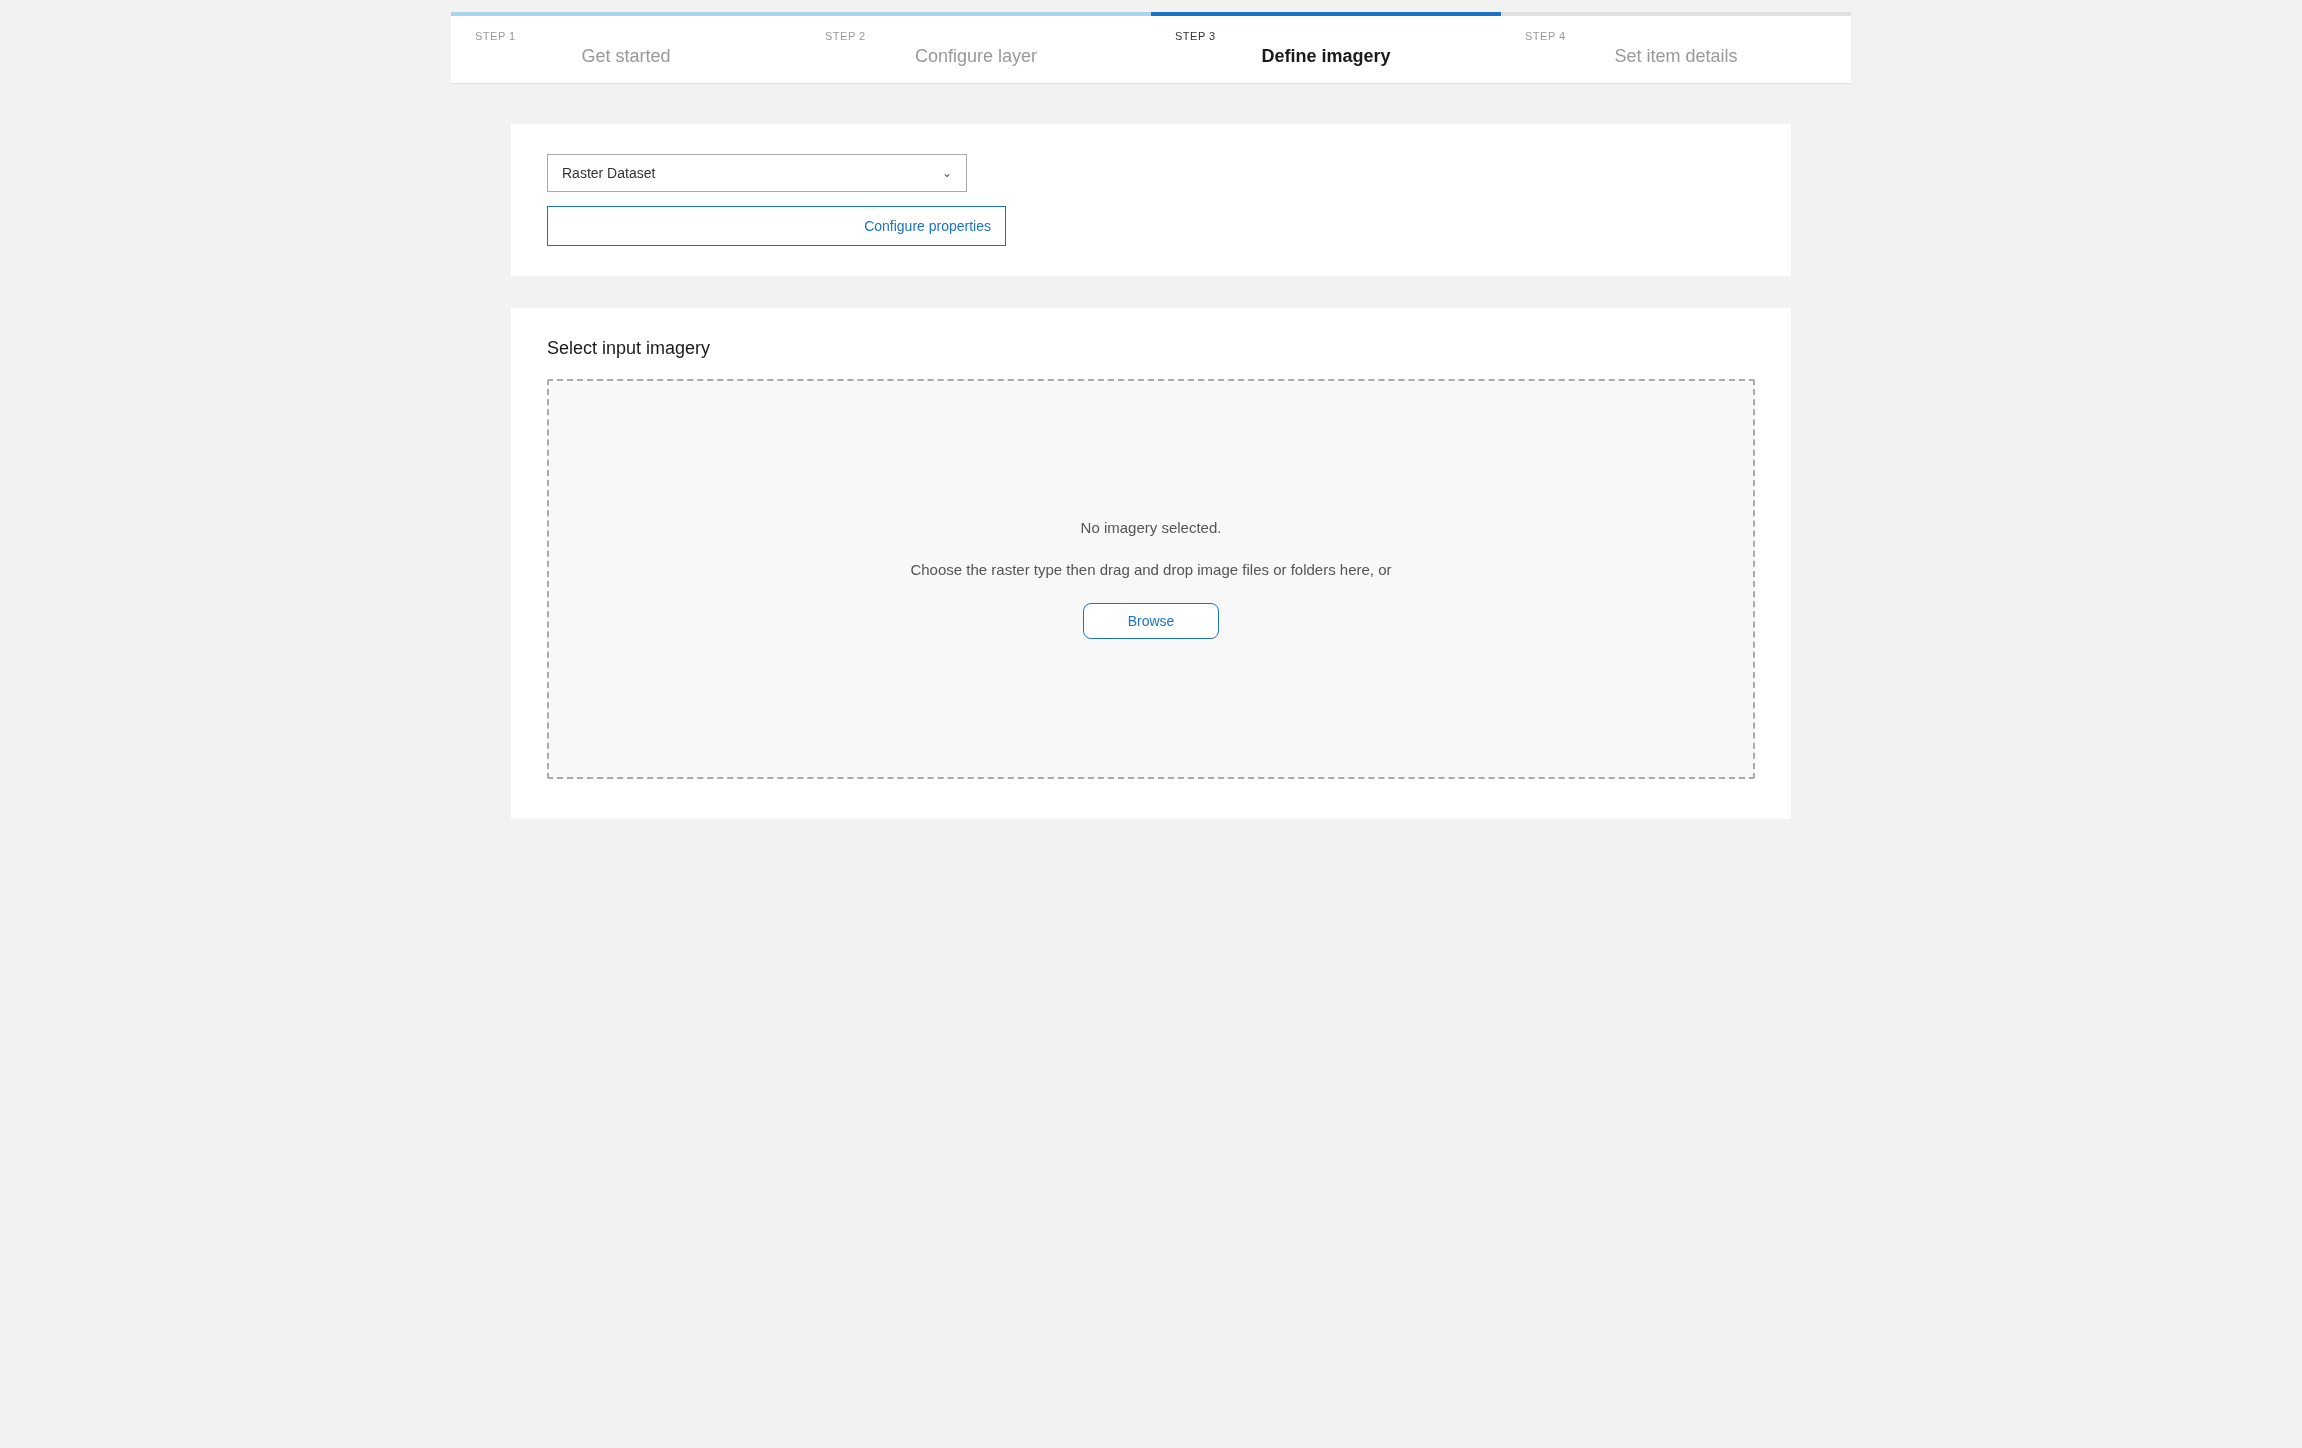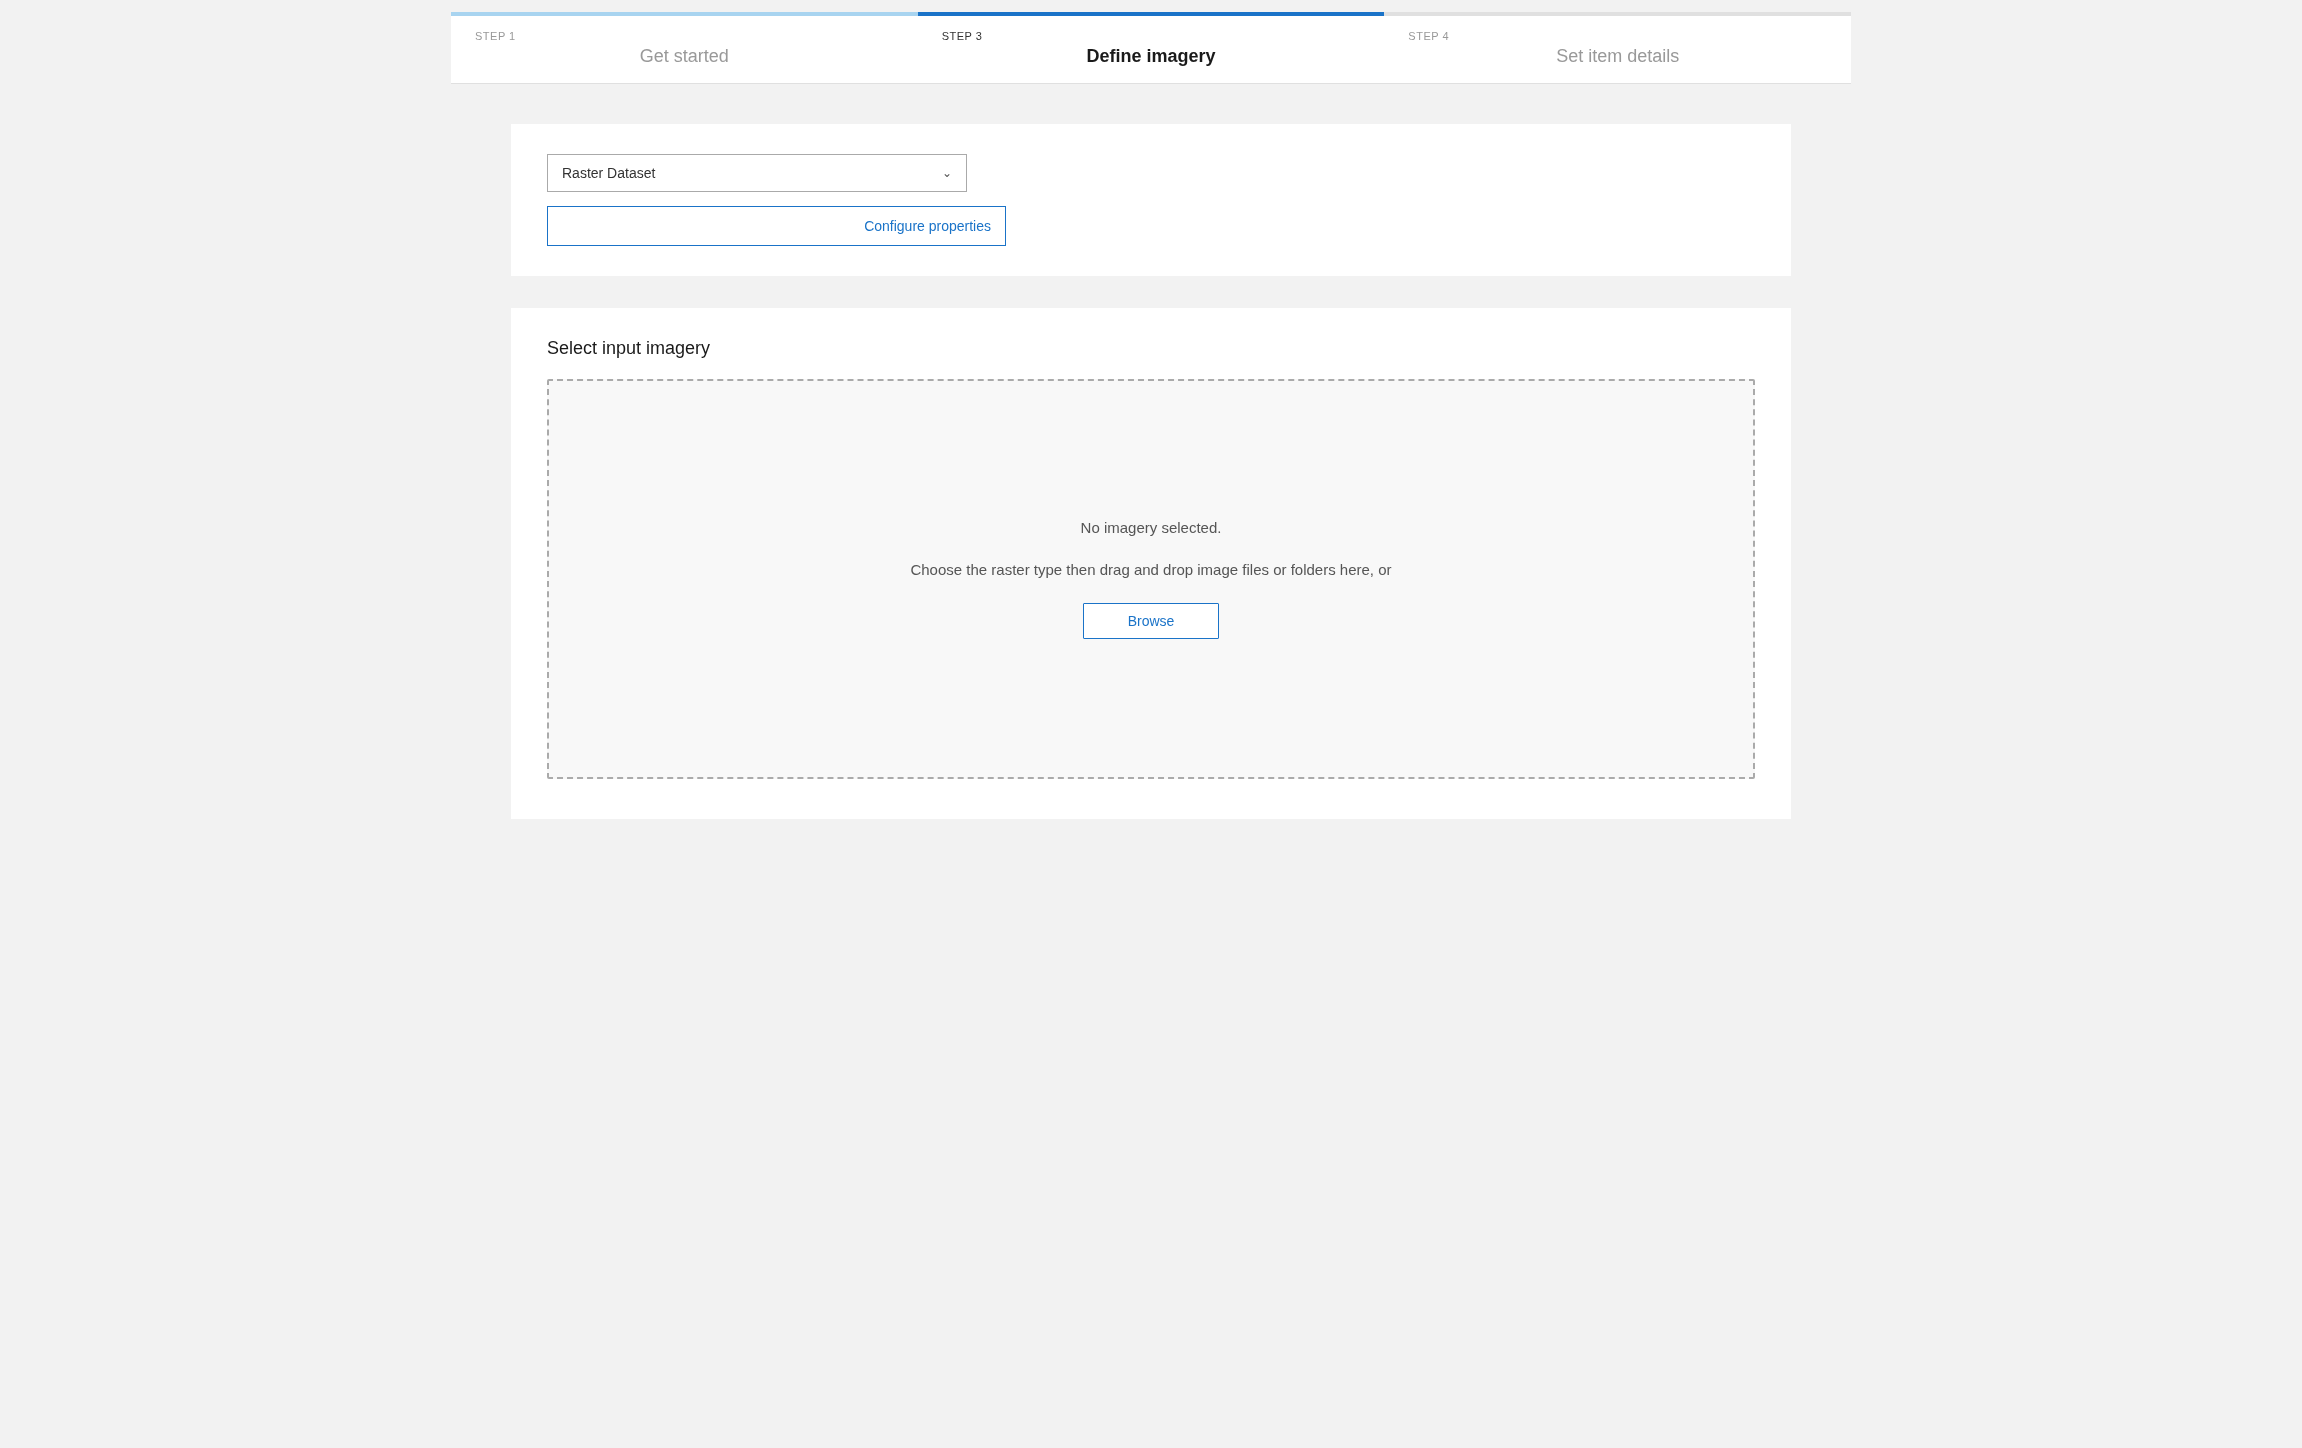--- a/index.html
+++ b/index.html
@@ -183,37 +183,42 @@
     }
 
     .browse-btn {
       padding: 9px 44px;
       border: 1.5px solid #1a73c8;
       background: #fff;
       color: #1a73c8;
       font-size: 14px;
       cursor: pointer;
       font-weight: 400;
-      border-radius: 1px;
+      border-radius: 8px;
     }
   </style>
 </head>
 <body>
 
 <div class="page-container">
 
   <div class="wizard-header">
     <div class="steps-container">
 
       <div class="step step-1 completed">
         <div class="step-progress-bar"></div>
         <div class="step-label">STEP 1</div>
         <div class="step-title">Get started</div>
       </div>
 
+      <div class="step step-2 completed">
+        <div class="step-progress-bar"></div>
+        <div class="step-label">STEP 2</div>
+        <div class="step-title">Configure layer</div>
+      </div>
 
       <div class="step step-3 active">
         <div class="step-progress-bar"></div>
         <div class="step-label">STEP 3</div>
         <div class="step-title">Define imagery</div>
       </div>
 
       <div class="step step-4">
         <div class="step-progress-bar"></div>
         <div class="step-label">STEP 4</div>

